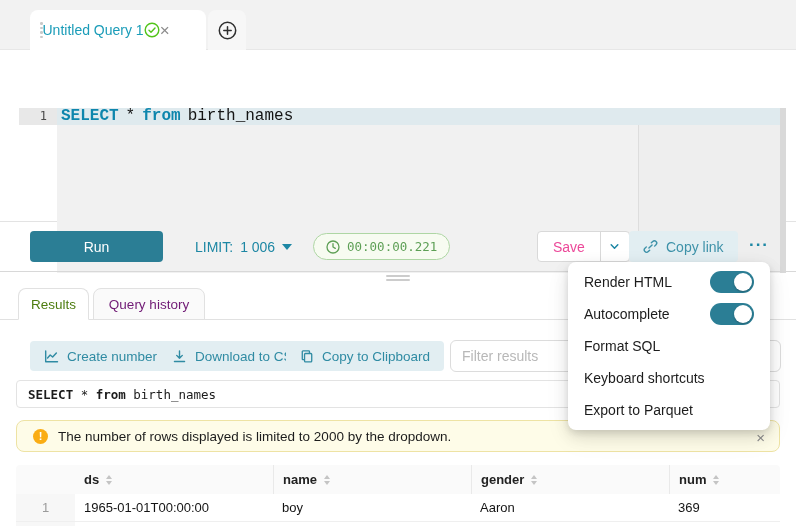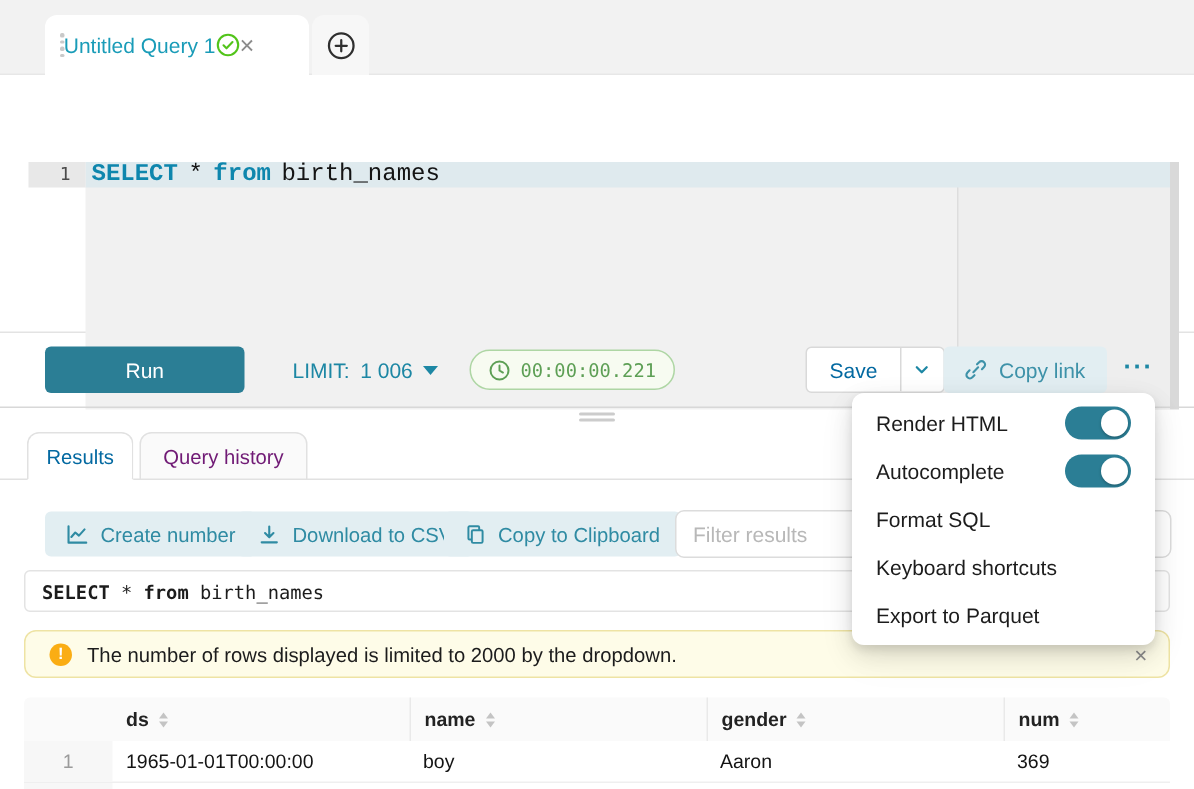--- a/index.html
+++ b/index.html
@@ -38,37 +38,37 @@
              border-radius:4px; color:#fff; font-size:14px; font-family:inherit; cursor:pointer; }
   .limit { position:absolute; left:195px; top:231px; height:31px; display:flex; align-items:center; gap:7px;
            color:#1d87a4; font-size:14px; cursor:pointer; }
   .limit b { font-weight:500; }
   .caret-down { width:0; height:0; border-left:5px solid transparent; border-right:5px solid transparent; border-top:6px solid #1d87a4; }
   .timer { position:absolute; left:313px; top:233px; height:27px; display:flex; align-items:center; gap:7px;
            padding:0 12px; border:1px solid #aed6a4; background:#f7fbf1; border-radius:14px;
            color:#5d9f55; font-family:"DejaVu Sans Mono", monospace; font-size:12.5px; }
   .save-split { position:absolute; left:537px; top:231px; height:31px; display:flex; background:#fff;
                 border:1px solid #d9d9d9; border-radius:4px; overflow:hidden; }
-  .save-main { padding:0 15px; display:flex; align-items:center; font-size:14px; color:#0369a1; cursor:pointer; }
+  .save-main { padding:0 15px; display:flex; align-items:center; font-size:14px; color:#ec4899; cursor:pointer; }
   .save-caret { width:29px; display:flex; align-items:center; justify-content:center; border-left:1px solid #d9d9d9; cursor:pointer; }
   .copy-link { position:absolute; left:629px; top:231px; height:31px; display:flex; align-items:center; gap:8px;
                padding:0 14px; background:#e2eef2; border:none; border-radius:4px; color:#3e92a9; font-size:14px;
                font-family:inherit; cursor:pointer; }
   .more-dots { position:absolute; left:749px; top:229px; height:31px; display:flex; align-items:center;
                color:#1d87a4; font-size:17px; font-weight:bold; letter-spacing:1px; cursor:pointer; }
 
   
   .split-line { position:absolute; left:0; top:271px; width:796px; height:1px; background:#d8d8d8; }
   .split-handle { position:absolute; left:386px; top:275px; width:24px; cursor:row-resize; }
   .split-handle i { display:block; width:24px; height:2px; background:#cccccc; border-radius:1px; margin-bottom:2px; }
 
   
   .rtab { position:absolute; top:288px; height:32px; display:flex; align-items:center; justify-content:center;
           border:1px solid #e1e1e1; border-radius:8px 8px 0 0; font-size:13.5px; cursor:pointer; z-index:2; }
-  .rtab.active { left:18px; width:71px; background:#fff; border-bottom:1px solid #fff; color:#0369a1; }
+  .rtab.active { left:18px; width:71px; background:#fff; border-bottom:1px solid #fff; color:#4d7c0f; }
   .rtab.idle { left:93px; width:112px; background:#fafafa; color:#701a75; }
   .rtab-line { position:absolute; left:0; top:319px; width:796px; height:1px; background:#e1e1e1; z-index:1; }
 
   
   .btn-teal { position:absolute; top:341px; height:30px; display:flex; align-items:center; gap:8px; padding:0 14px;
               background:#e2eef2; border:none; border-radius:4px; color:#2f8ba3; font-size:13.5px;
               font-family:inherit; cursor:pointer; }
   .filter-input { position:absolute; left:450px; top:340px; width:331px; height:32px; border:1px solid #dcdcdc;
                   border-radius:6px; padding:0 11px; font-size:14px; font-family:inherit; color:#333; outline:none; }
   .filter-input::placeholder { color:#b8b8b8; }
@@ -213,21 +213,21 @@
   </button>
   <button class="btn-teal" style="left:158px;">
     <span>
       <svg width="15" height="15" viewBox="0 0 16 16" fill="none" stroke="#2f8ba3" stroke-width="1.5" stroke-linecap="round" stroke-linejoin="round">
         <path d="M8 2.2v7.6M8 9.8L5 6.8M8 9.8l3-3"></path>
           <path d="M2.6 13.4h10.8"></path>
       </svg>
     </span>
     <span>Download to CSV</span>
   </button>
-  <button class="btn-teal" style="left:296px;">
+  <button class="btn-teal" style="left:286px;">
     <span>
       <svg width="14" height="15" viewBox="0 0 16 16" fill="none" stroke="#2f8ba3" stroke-width="1.5" stroke-linejoin="round">
         <rect x="5.2" y="4.6" width="8.2" height="9.6" rx="1"></rect>
         <path d="M10.8 4.6V2.4a.8.8 0 00-.8-.8H3.4a.8.8 0 00-.8.8v8.4a.8.8 0 00.8.8h1.8"></path>
       </svg>
     </span>
     <span>Copy to Clipboard</span>
   </button>
   <input class="filter-input" type="text" placeholder="Filter results" style="">
 

